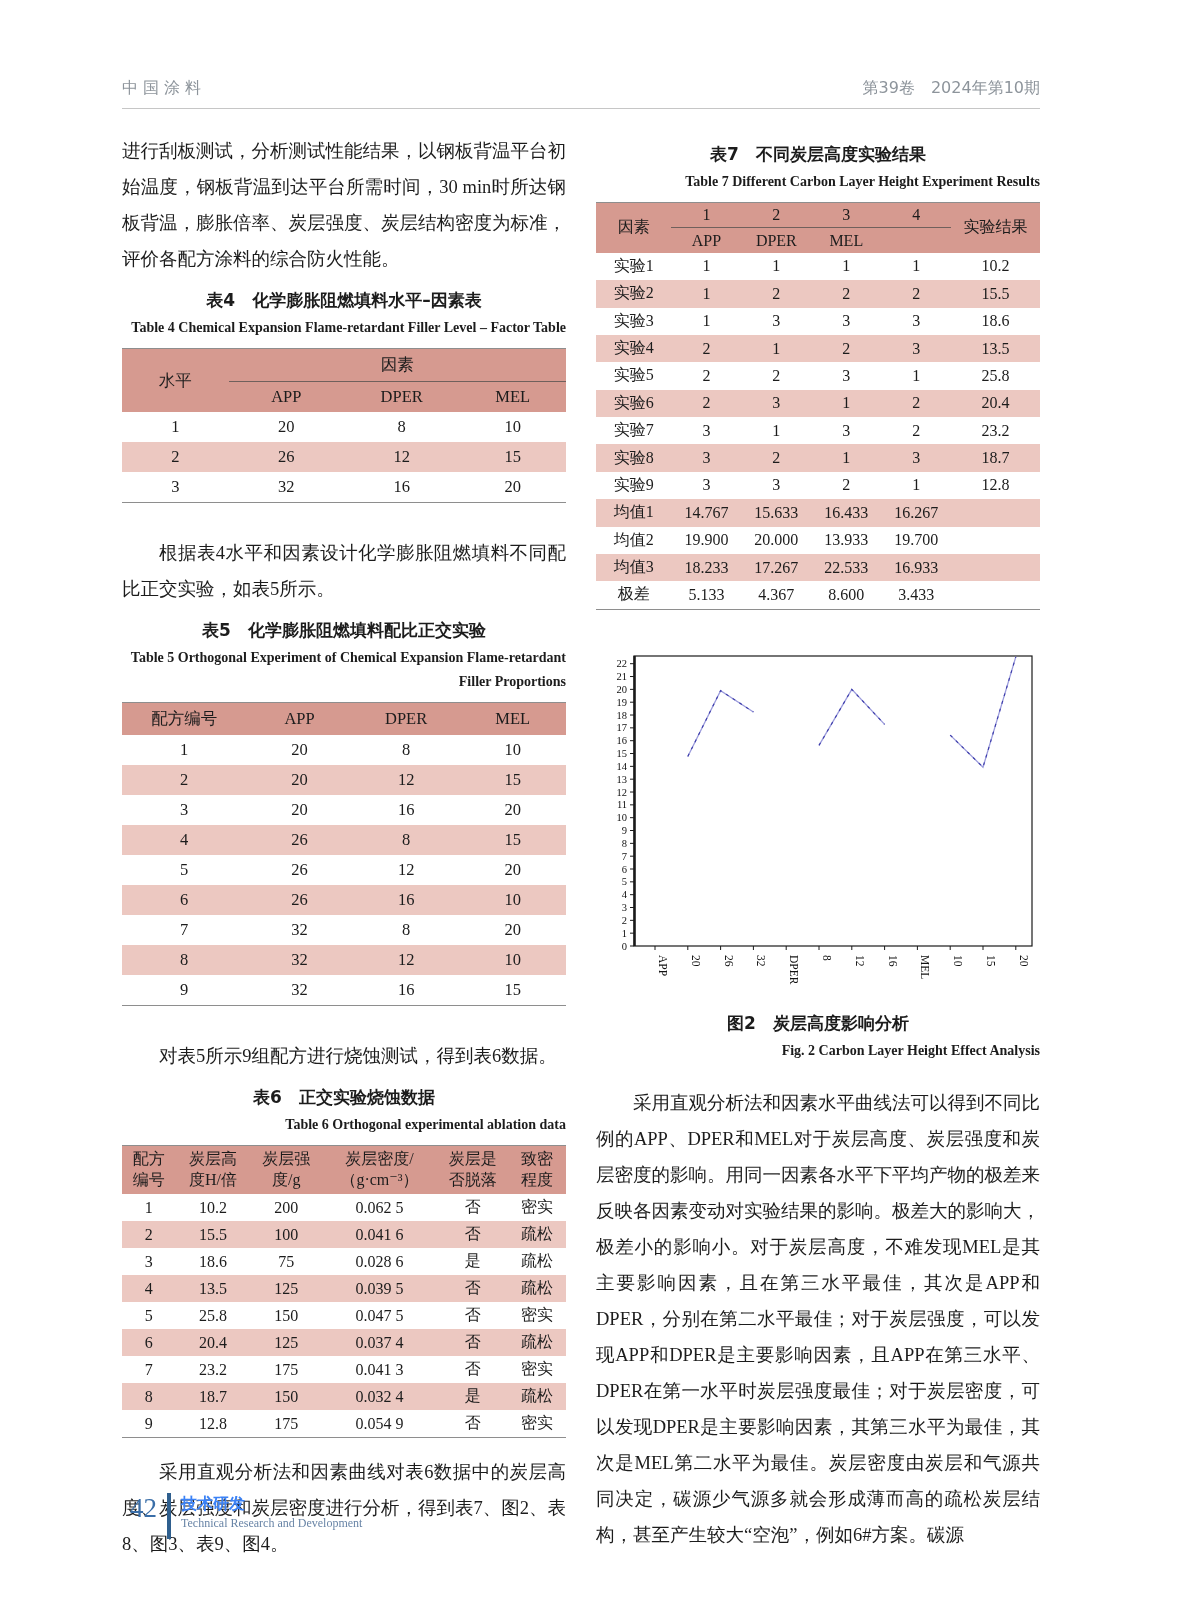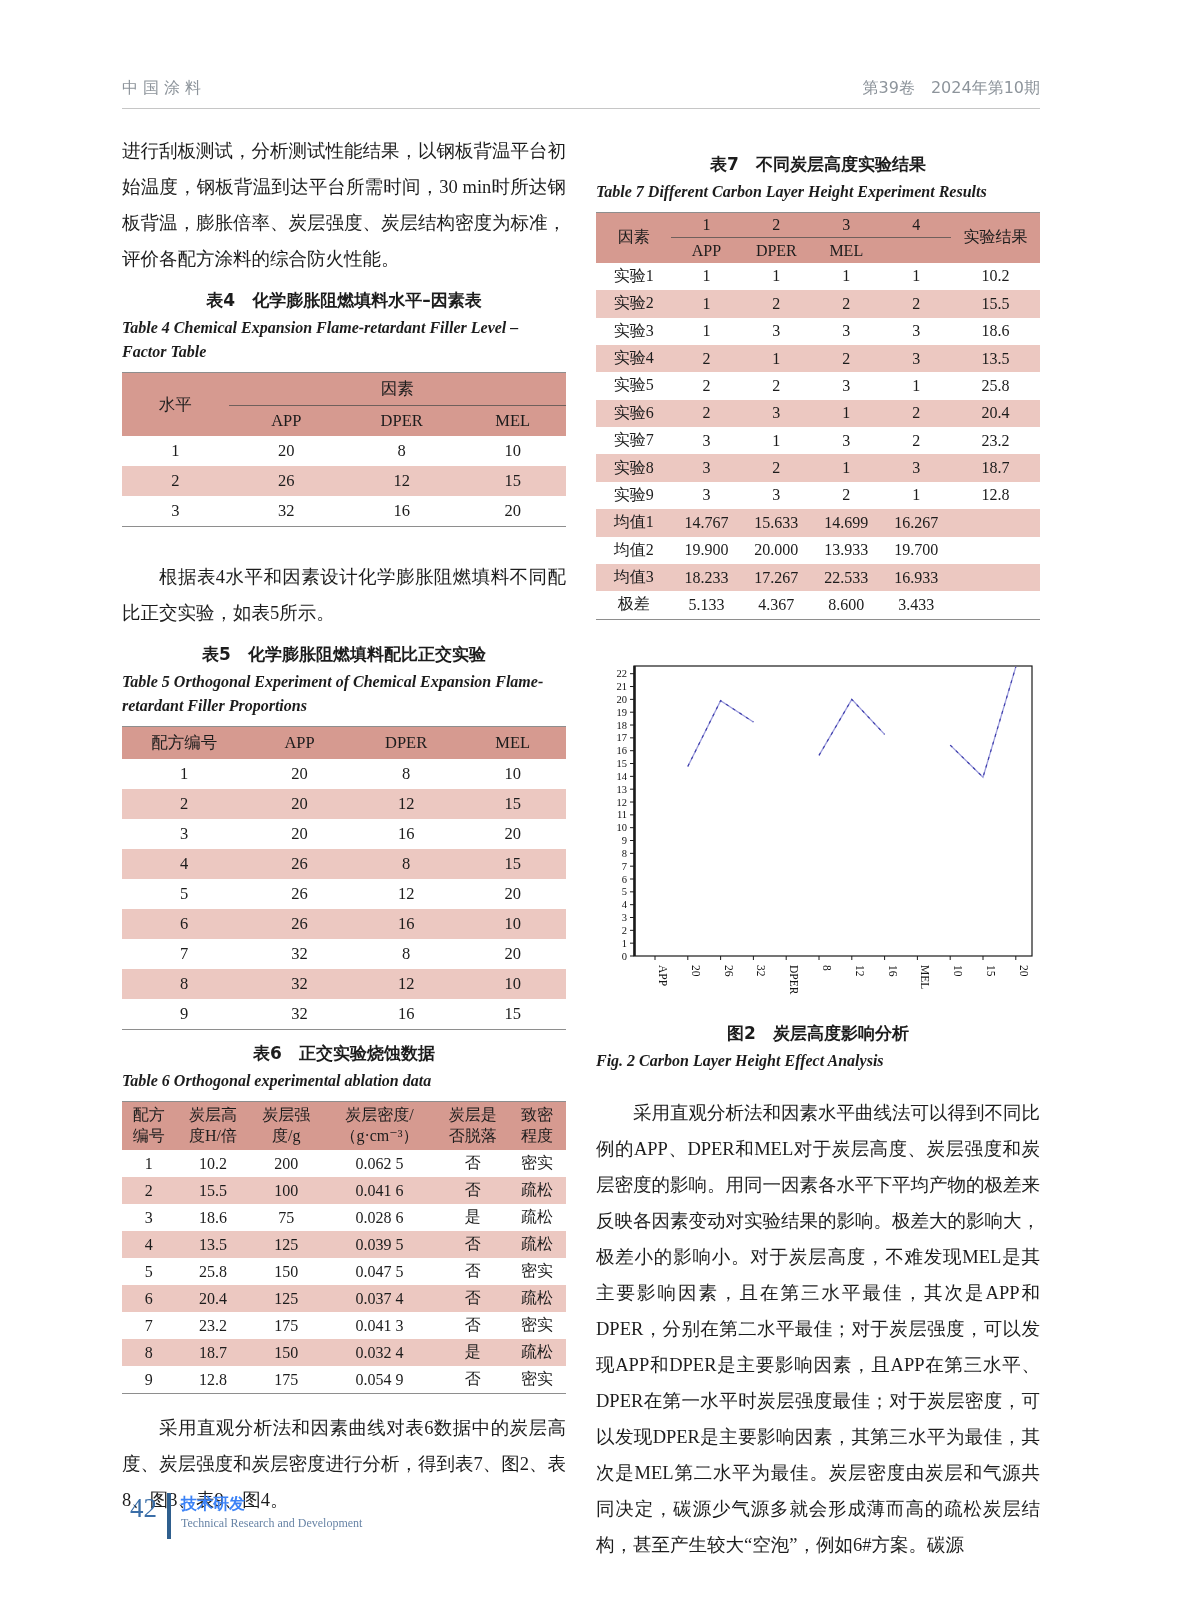--- a/index.html
+++ b/index.html
@@ -14,21 +14,21 @@
   
   .columns{display:flex;gap:30px;margin-top:24px;}
   .col{width:444px;}
   
   .para{font-size:18.5px;line-height:36px;text-align:justify;margin:0 0 10px 0;}
   .indent{text-indent:2em;margin-top:32px;}
   
   .cap-cn{font-family:"DejaVu Sans","Liberation Sans",sans-serif;font-weight:bold;
           font-size:17px;text-align:center;margin:12px 0 4px 0;}
   .cap-en{font-family:"Liberation Serif","DejaVu Serif",serif;font-weight:bold;
-          font-size:16px;text-align:left;margin:0 0 8px 0;line-height:24px;font-style:italic;}
+          font-size:14px;text-align:right;margin:0 0 8px 0;line-height:24px;}
   
   table.tbl{width:100%;border-collapse:collapse;font-size:16.5px;
             border-top:1.5px solid #8e8e8e;border-bottom:1.5px solid #8e8e8e;margin-bottom:6px;}
   table.tbl th,table.tbl td{text-align:center;font-weight:normal;padding:5px 2px;white-space:pre-line;}
   table.tbl thead th{background:#d69a90;}
   table.tbl tbody tr:nth-child(even){background:#ecc8c1;}
   .subline{border-bottom:1px solid #70605c;}
   table.tbl6 td,table.tbl6 th{padding:3px 2px;font-size:16px;}
   table.tbl7 td,table.tbl7 th{padding:3.2px 2px;font-size:16px;}
   
@@ -169,20 +169,21 @@
               </tr>
               <tr>
                 <td>9</td>
                 <td>32</td>
                 <td>16</td>
                 <td>15</td>
               </tr>
             </tbody>
         </table>
 
+        <p class="para indent">对表5所示9组配方进行烧蚀测试，得到表6数据。</p>
 
         <div class="cap-cn">表6　正交实验烧蚀数据</div>
         <div class="cap-en">Table 6  Orthogonal experimental ablation data</div>
         <table class="tbl tbl6">
           <colgroup>
               <col style="width:12%">
               <col style="width:17%">
               <col style="width:16%">
               <col style="width:26%">
               <col style="width:16%">
@@ -277,21 +278,21 @@
                 <td>否</td>
                 <td>密实</td>
               </tr>
             </tbody>
         </table>
 
         <p class="para indent" style="margin-top:16px;">采用直观分析法和因素曲线对表6数据中的炭层高度、炭层强度和炭层密度进行分析，得到表7、图2、表8、图3、表9、图4。</p>
       </div>
 
       <div class="col">
-        <div class="cap-cn" style="margin-top:20px;">表7　不同炭层高度实验结果</div>
+        <div class="cap-cn" style="margin-top:10px;">表7　不同炭层高度实验结果</div>
         <div class="cap-en">Table 7  Different Carbon Layer Height Experiment Results</div>
         <table class="tbl tbl7">
           <colgroup>
               <col style="width:17%">
               <col style="width:15.75%">
               <col style="width:15.75%">
               <col style="width:15.75%">
               <col style="width:15.75%">
               <col style="width:20%">
             </colgroup>
@@ -381,21 +382,21 @@
                 <td>3</td>
                 <td>3</td>
                 <td>2</td>
                 <td>1</td>
                 <td>12.8</td>
               </tr>
               <tr>
                 <td>均值1</td>
                 <td>14.767</td>
                 <td>15.633</td>
-                <td>14.699</td>
+                <td>16.433</td>
                 <td>16.267</td>
                 <td></td>
               </tr>
               <tr>
                 <td>均值2</td>
                 <td>19.900</td>
                 <td>20.000</td>
                 <td>13.933</td>
                 <td>19.700</td>
                 <td></td>

